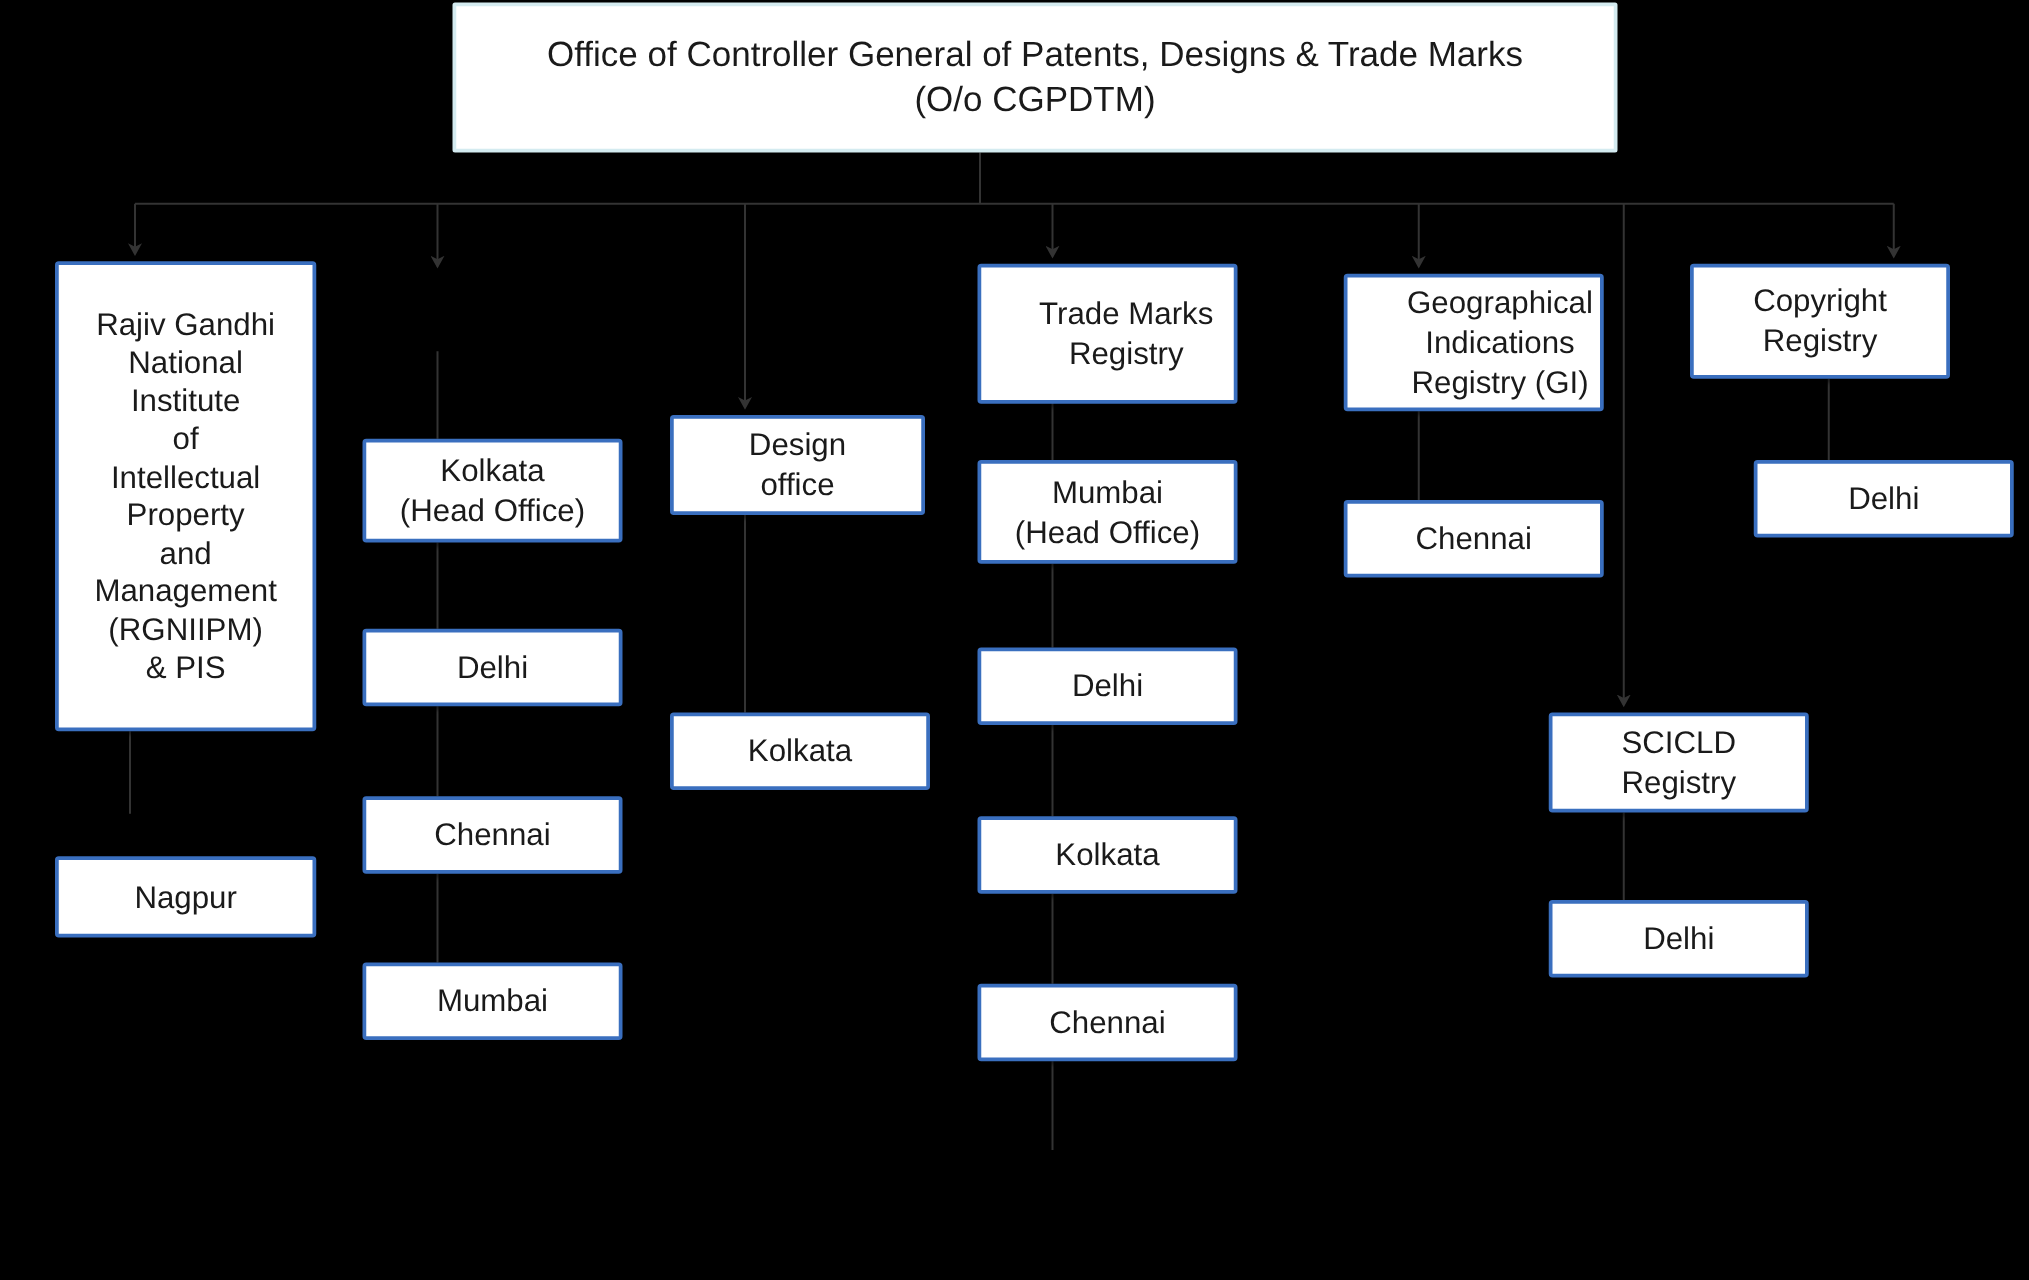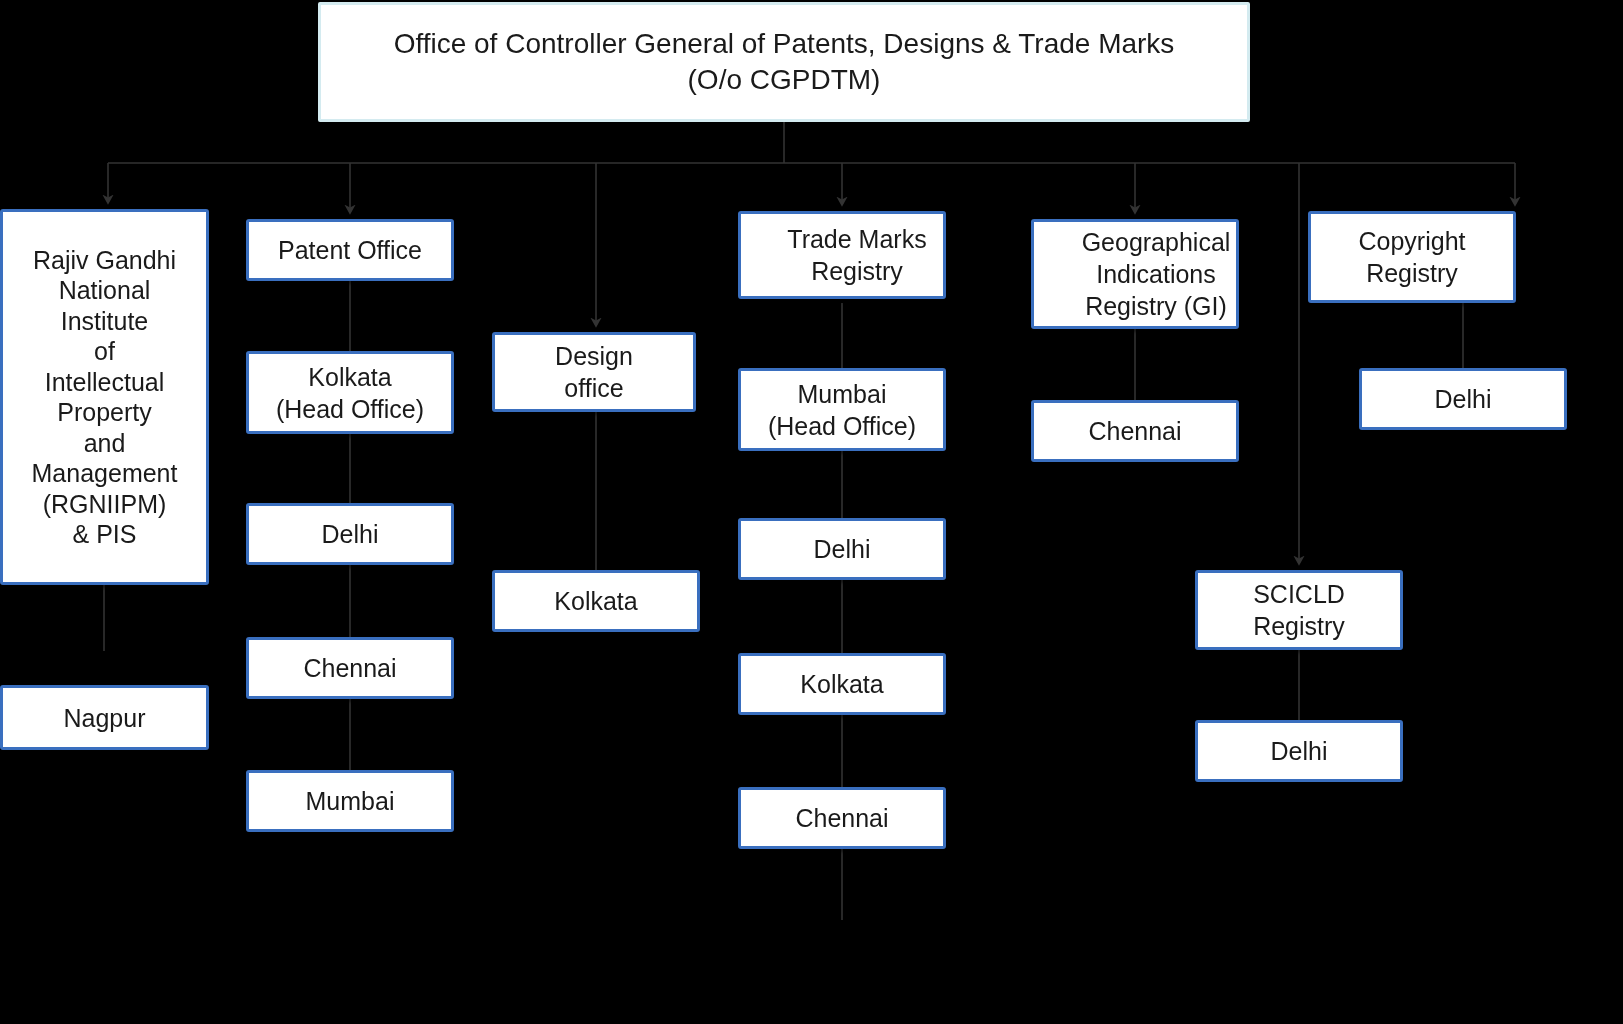--- a/index.html
+++ b/index.html
@@ -27,20 +27,21 @@
     align-items: center;
     justify-content: center;
     text-align: center;
     color: #1a1a1a;
     font-size: 25px;
     line-height: 1.28;
     padding: 4px 6px;
     box-shadow: 2px 3px 3px rgba(0,0,0,0.45);
     white-space: pre-line;
     z-index: 3;
+    margin-left: 44px;
   }
   .node.root {
     border: 3px solid #d4ebf0;
     border-radius: 2px;
     font-size: 28px;
     box-shadow: none;
     z-index: 4;
   }
   .node.narrowtext {
     font-size: 25px;
@@ -110,32 +111,31 @@
 Institute
 of
 Intellectual
 Property
 and
 Management
 (RGNIIPM)
 &amp; PIS</div>
   <div class="node" style="left: 0px; top: 685px; width: 209px; height: 65px;">Nagpur</div>
 
-  <div class="node" style="left: 246px; top: 219px; width: 208px; height: 62px;">Patent Office</div>
   <div class="node" style="left: 246px; top: 351px; width: 208px; height: 83px;">Kolkata
 (Head Office)</div>
   <div class="node" style="left: 246px; top: 503px; width: 208px; height: 62px;">Delhi</div>
   <div class="node" style="left: 246px; top: 637px; width: 208px; height: 62px;">Chennai</div>
   <div class="node" style="left: 246px; top: 770px; width: 208px; height: 62px;">Mumbai</div>
 
   <div class="node" style="left: 492px; top: 332px; width: 204px; height: 80px;">Design
 office</div>
   <div class="node" style="left: 492px; top: 570px; width: 208px; height: 62px;">Kolkata</div>
 
-  <div class="node" style="left: 738px; top: 211px; width: 208px; height: 88px; padding-left: 36px;">Trade Marks
+  <div class="node" style="left: 738px; top: 211px; width: 208px; height: 112px; padding-left: 36px;">Trade Marks
 Registry</div>
   <div class="node" style="left: 738px; top: 368px; width: 208px; height: 83px;">Mumbai
 (Head Office)</div>
   <div class="node" style="left: 738px; top: 518px; width: 208px; height: 62px;">Delhi</div>
   <div class="node" style="left: 738px; top: 653px; width: 208px; height: 62px;">Kolkata</div>
   <div class="node" style="left: 738px; top: 787px; width: 208px; height: 62px;">Chennai</div>
 
   <div class="node" style="left: 1031px; top: 219px; width: 208px; height: 110px; padding-left: 48px;">Geographical
 Indications
 Registry (GI)</div>

